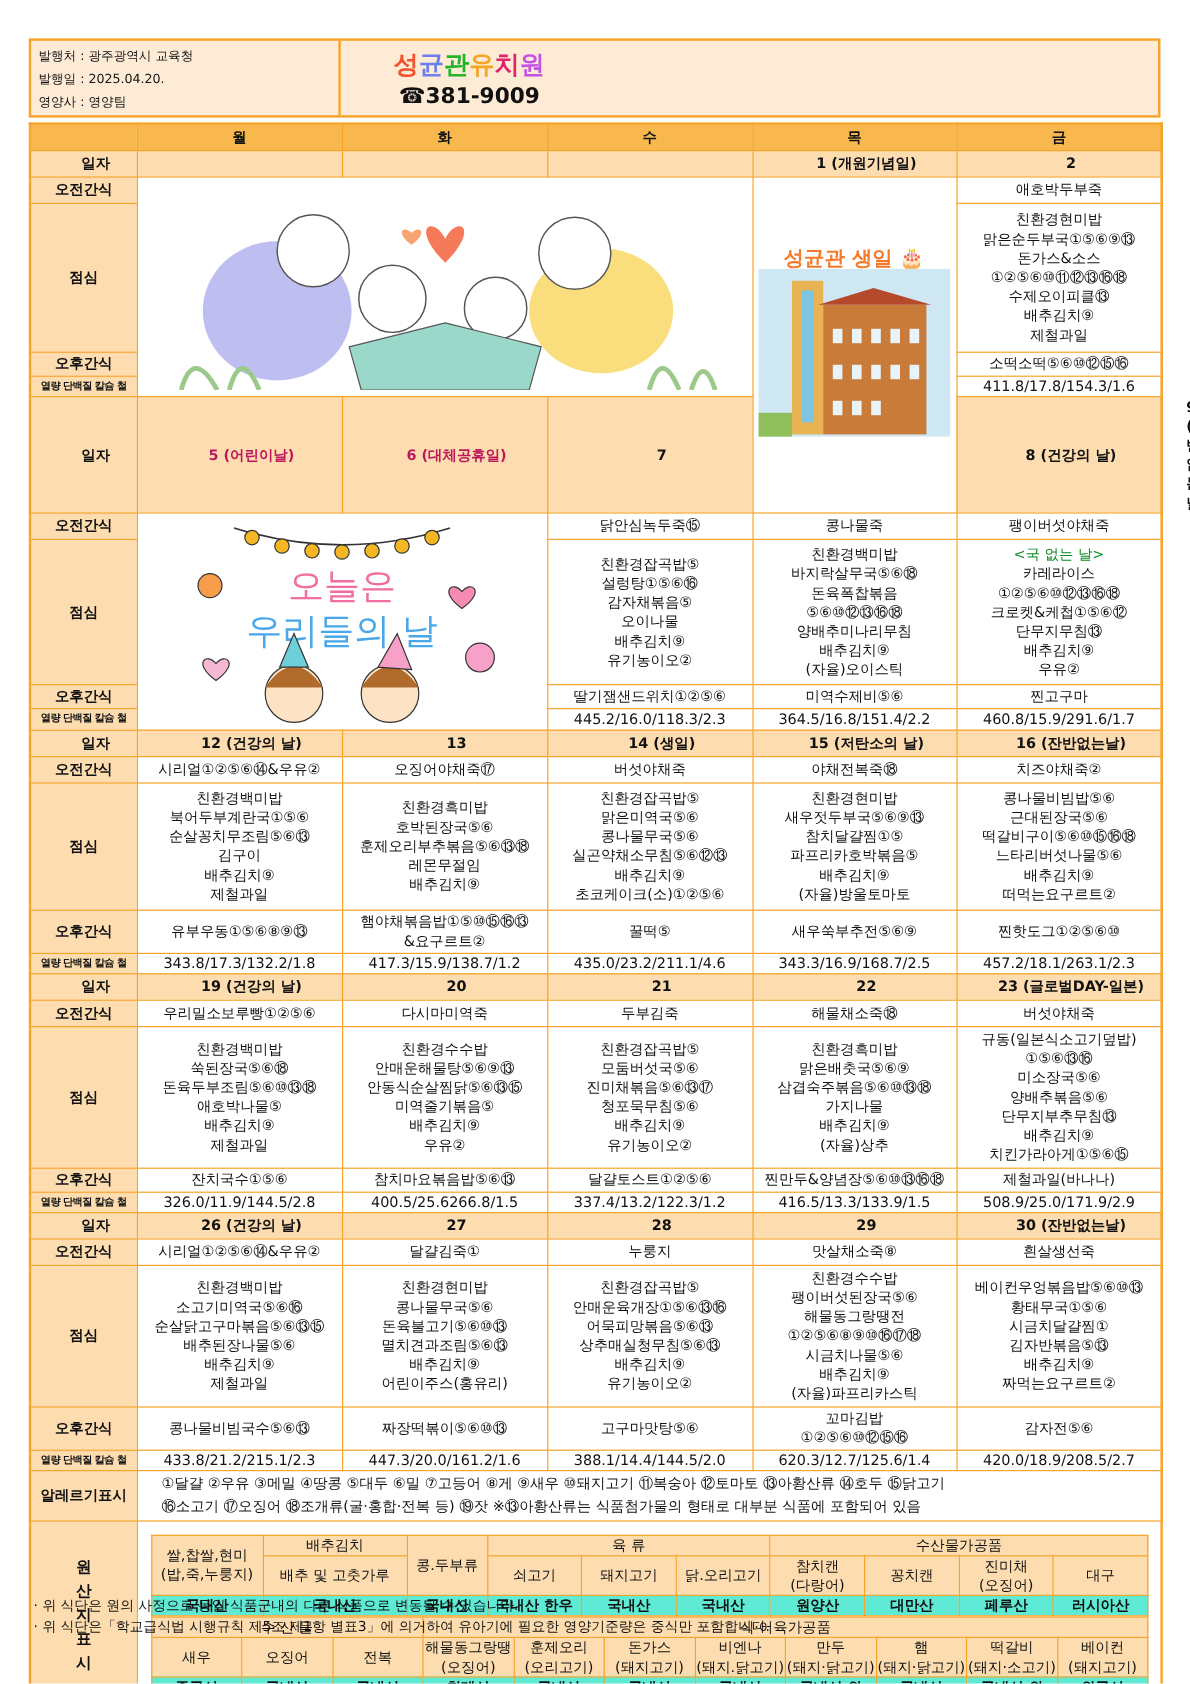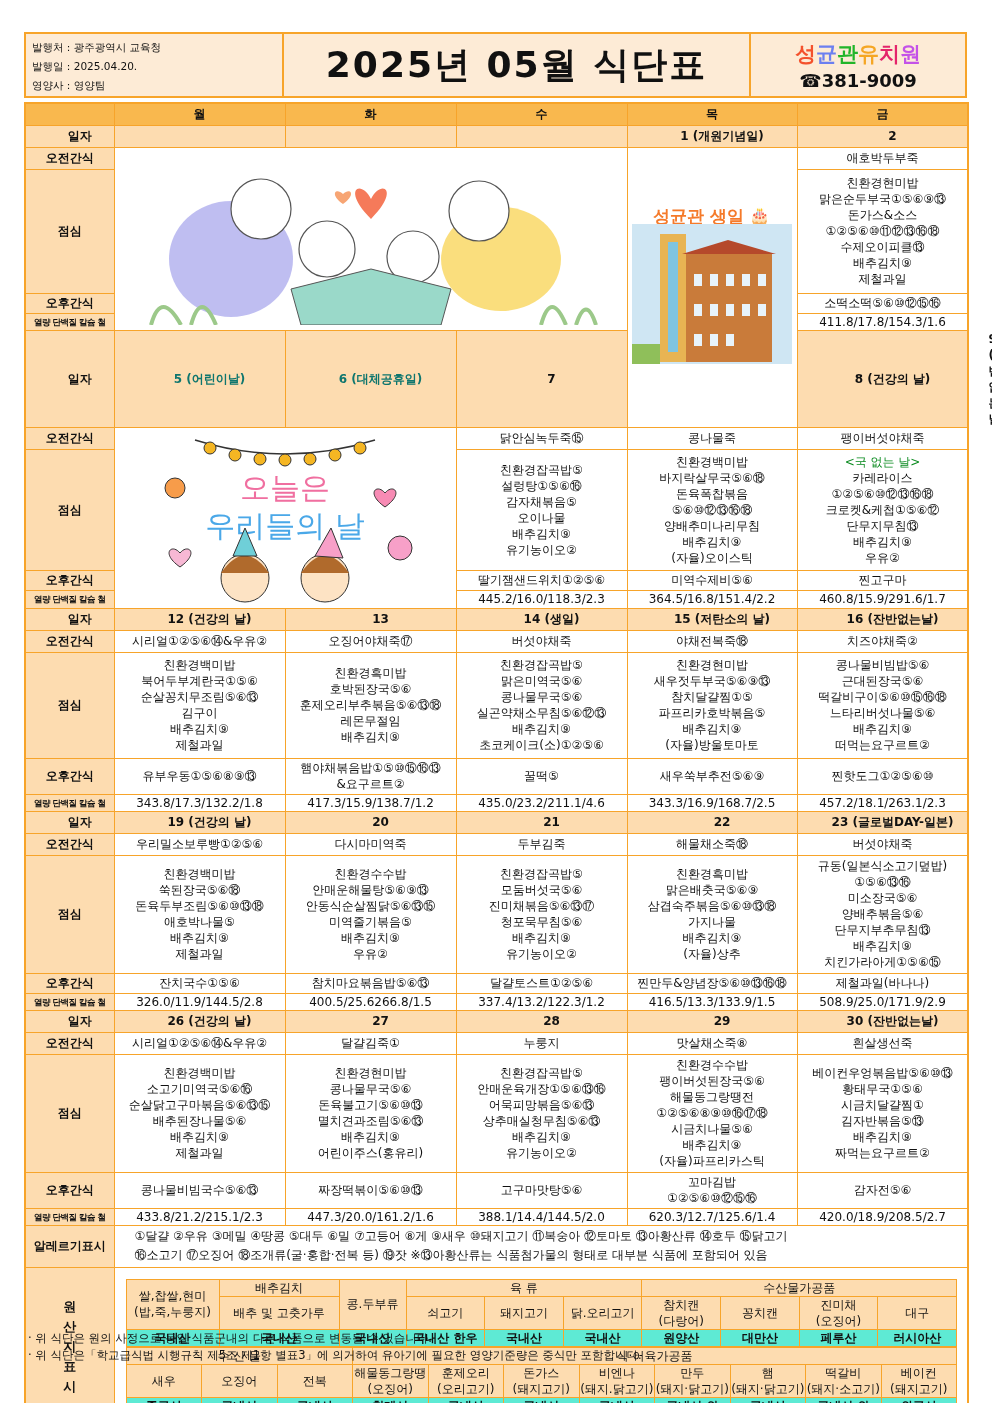--- a/index.html
+++ b/index.html
@@ -10,21 +10,21 @@
   .hdr .school { width: 214px; display: flex; flex-direction: column; align-items: center; justify-content: center; }
   .hdr .school .name { font-size: 21px; font-weight: bold; }
   .hdr .school .phone { font-size: 18px; font-weight: bold; margin-top: 2px; }
   table.menu { position: absolute; left: 24px; top: 102px; width: 943px; border-collapse: collapse; table-layout: fixed; }
   table.menu td, table.menu th { border: 1px solid #f7a42a; text-align: center; vertical-align: middle; font-size: 12px; line-height: 16px; }
   table.menu { border: 2px solid #f7a42a; }
   .dayh { background: #f9b84e; font-weight: bold; font-size: 14px; height: 22px; }
   .lbl { background: #fddcb0; font-weight: bold; font-size: 13px; }
   .lbl.small { font-size: 8.5px; letter-spacing: -0.5px; }
   .daterow td { background: #fddcb0; font-weight: bold; height: 22px; padding-left: 20px; }
-  .red { color: #0f766e; }
+  .red { color: #be185d; }
   .green { color: #0a8a1f; }
   .cell { background: #fff; }
   .line { display: block; white-space: nowrap; }
   .nutri { font-size: 11px; height: 17px; }
   .img-family { position: relative; background: #fff; overflow: hidden; }
   .img-bday { background: #fff; }
   .allergy td.txt { text-align: left; padding-left: 20px; font-size: 12px; line-height: 19px; background: #fff; }
   .origin td { font-size: 11px; line-height: 13px; }
   .o-h { background: #fddcb0; }
   .o-v { background: #5eead4; height: 16px; font-weight: bold; }
@@ -33,21 +33,20 @@
 </style>
 </head>
 <body>
 
 <div class="hdr">
   <div class="pub">
     <div>발행처 : 광주광역시 교육청</div>
     <div>발행일 : 2025.04.20.</div>
     <div>영양사 : 영양팀</div>
   </div>
-  <div class="title">2025년 05월 식단표</div>
   <div class="school">
     <div class="name">
       <span style="color:#f4512c">성</span><span style="color:#6c7ff0">균</span><span style="color:#22b52a">관</span><span style="color:#f5a623">유</span><span style="color:#e4246b">치</span><span style="color:#c452e8">원</span>
     </div>
     <div class="phone">☎381-9009</div>
   </div>
 </div>
 
 <table class="menu">
   <colgroup>

